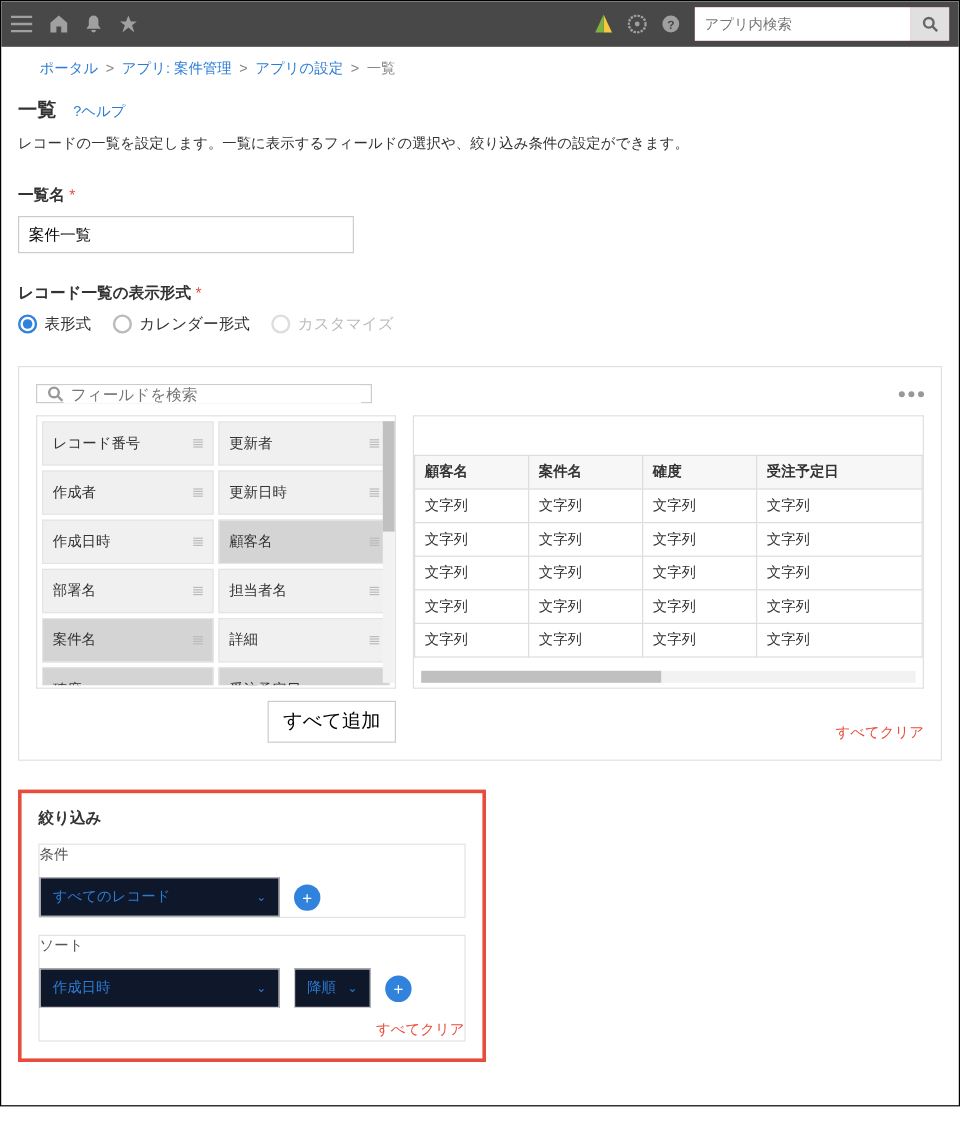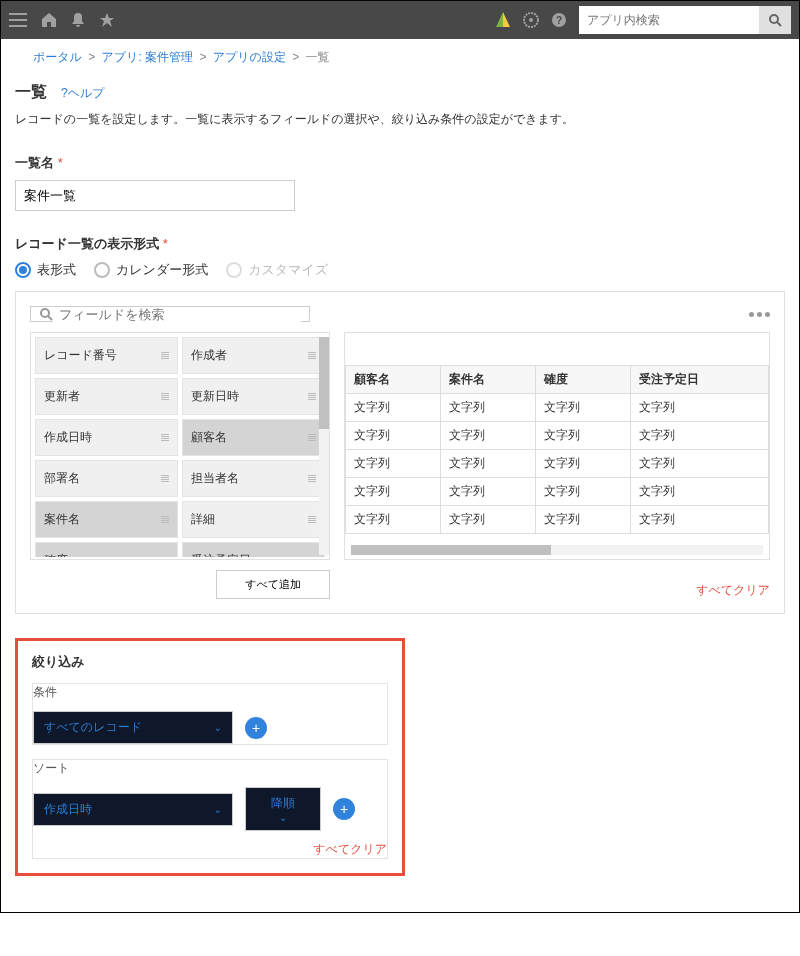--- a/index.html
+++ b/index.html
@@ -18,21 +18,21 @@
 .breadcrumb .cur { color: #888; }
 .content { padding: 10px 14px 16px; }
 .page-head { display: flex; align-items: baseline; gap: 14px; margin-bottom: 8px; }
 .page-title { font-size: 16px; font-weight: bold; }
 .help-link { color: #2b7cd3; font-size: 12px; }
 .page-desc { font-size: 12px; color: #333; margin-bottom: 26px; }
 .fld-label { font-size: 13px; font-weight: bold; margin-bottom: 8px; }
 .req { color: #e74c3c; font-weight: normal; }
 .text-input { border: 1px solid #ccc; padding: 7px 8px; width: 280px; font-size: 13px; }
 .section-gap { margin-bottom: 24px; }
-.radio-row { display: flex; align-items: center; gap: 18px; margin-bottom: 12px; }
+.radio-row { display: flex; align-items: center; gap: 18px; margin-bottom: 26px; }
 .radio-opt { display: flex; align-items: center; gap: 6px; font-size: 13px; }
 .radio-circle { width: 16px; height: 16px; border: 2px solid #bbb; border-radius: 50%; display: inline-flex; align-items: center; justify-content: center; }
 .radio-circle.checked { border-color: #3182dc; }
 .radio-dot { width: 8px; height: 8px; background: #3182dc; border-radius: 50%; }
 .radio-opt.disabled { color: #bbb; }
 .format-box { border: 1px solid #e0e0e0; padding: 14px; }
 .format-top { display: flex; align-items: center; justify-content: space-between; margin-bottom: 10px; }
 .field-search-wrap { border: 1px solid #ccc; display: flex; align-items: center; width: 280px; height: 16px; padding: 0 8px; }
 .field-search-wrap input { border: none; outline: none; flex: 1; font-size: 13px; padding-left: 6px; }
 .dots { display: flex; gap: 3px; cursor: pointer; }
@@ -46,30 +46,30 @@
 .grip span { height: 1px; background: #bbb; }
 .field-pane-scroll { position: absolute; right: 0; top: 4px; bottom: 4px; width: 10px; background: #f2f2f2; }
 .field-pane-thumb { width: 10px; height: 92px; background: #c0c0c0; }
 .table-pane { flex: 1; border: 1px solid #e0e0e0; height: 228px; overflow: hidden; position: relative; background: #fff; }
 .tbl { width: 100%; border-collapse: collapse; margin-top: 32px; }
 .tbl th, .tbl td { border: 1px solid #ddd; padding: 5px 8px; font-size: 12px; text-align: left; white-space: nowrap; }
 .tbl th { background: #f7f7f7; font-weight: bold; }
 .table-scroll-x { position: absolute; left: 6px; right: 6px; bottom: 4px; height: 10px; background: #f2f2f2; }
 .table-scroll-thumb { height: 10px; width: 200px; background: #c0c0c0; }
 .format-foot { display: flex; justify-content: space-between; margin-top: 10px; }
-.small-btn { border: 1px solid #ccc; background: #fff; padding: 6px 28px; font-size: 11px; cursor: pointer; }
+.small-btn { border: 1px solid #ccc; background: #fff; padding: 6px 12px; font-size: 16px; cursor: pointer; }
 .clear-link { color: #e74c3c; font-size: 12px; cursor: pointer; }
 .filter-box { border: 3px solid #e74c3c; padding: 12px 14px 14px; width: 390px; margin-top: 16px; margin-bottom: 20px; }
 .filter-title { font-size: 13px; font-weight: bold; margin-bottom: 12px; }
 .filter-grp { border: 1px solid #e3e3e3; margin-bottom: 14px; }
 .grp-label { font-size: 12px; margin-bottom: 10px; color: #555; }
 .select-row { display: flex; align-items: center; gap: 12px; }
 .pseudo-select { border: 1px solid #ccc; padding: 7px 10px; display: flex; align-items: center; justify-content: space-between; color: #2b7cd3; font-size: 12px; cursor: pointer; background: #0f172a; }
 .pseudo-select.wide { width: 200px; }
-.pseudo-select.mid { width: 76px; flex-direction: column; }
+.pseudo-select.mid { width: 64px; }
 .chev { color: #2b7cd3; font-size: 10px; }
 .plus-btn { width: 22px; height: 22px; border-radius: 50%; background: #3182dc; color: #fff; display: flex; align-items: center; justify-content: center; font-size: 14px; cursor: pointer; border: none; }
 .filter-clear { text-align: right; margin-top: 10px; }
 svg { display: block; }
 </style>
 </head>
 <body>
 
 <div class="topbar">
   <div class="topbar-left">
@@ -189,30 +189,30 @@
               <div class="f-item">
                 <span>レコード番号</span>
                 <span class="grip">
                   <span></span>
                   <span></span>
                   <span></span>
                   <span></span>
                 </span>
               </div>
               <div class="f-item">
+                <span>更新者</span>
+                <span class="grip">
+                  <span></span>
+                  <span></span>
+                  <span></span>
+                  <span></span>
+                </span>
+              </div>
+              <div class="f-item">
                 <span>作成者</span>
-                <span class="grip">
-                  <span></span>
-                  <span></span>
-                  <span></span>
-                  <span></span>
-                </span>
-              </div>
-              <div class="f-item">
-                <span>更新者</span>
                 <span class="grip">
                   <span></span>
                   <span></span>
                   <span></span>
                   <span></span>
                 </span>
               </div>
               <div class="f-item">
                 <span>更新日時</span>
                 <span class="grip">

